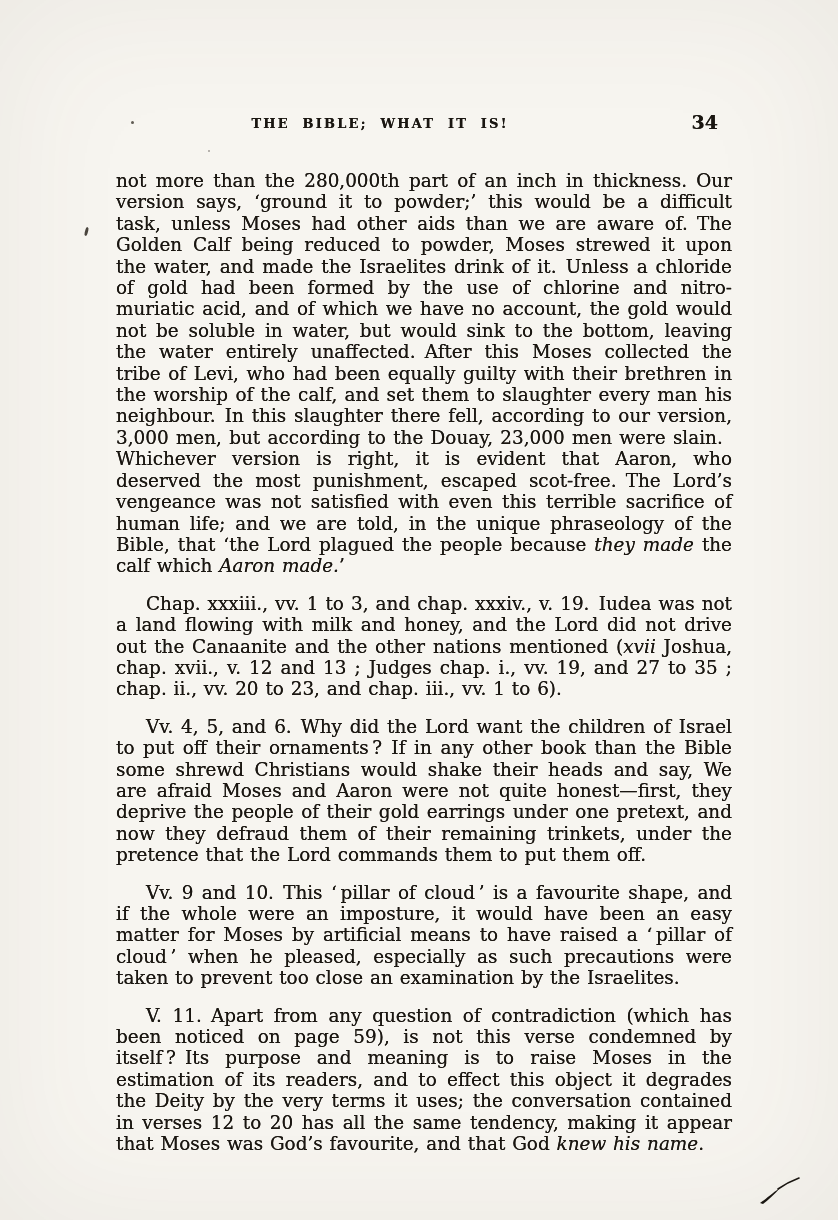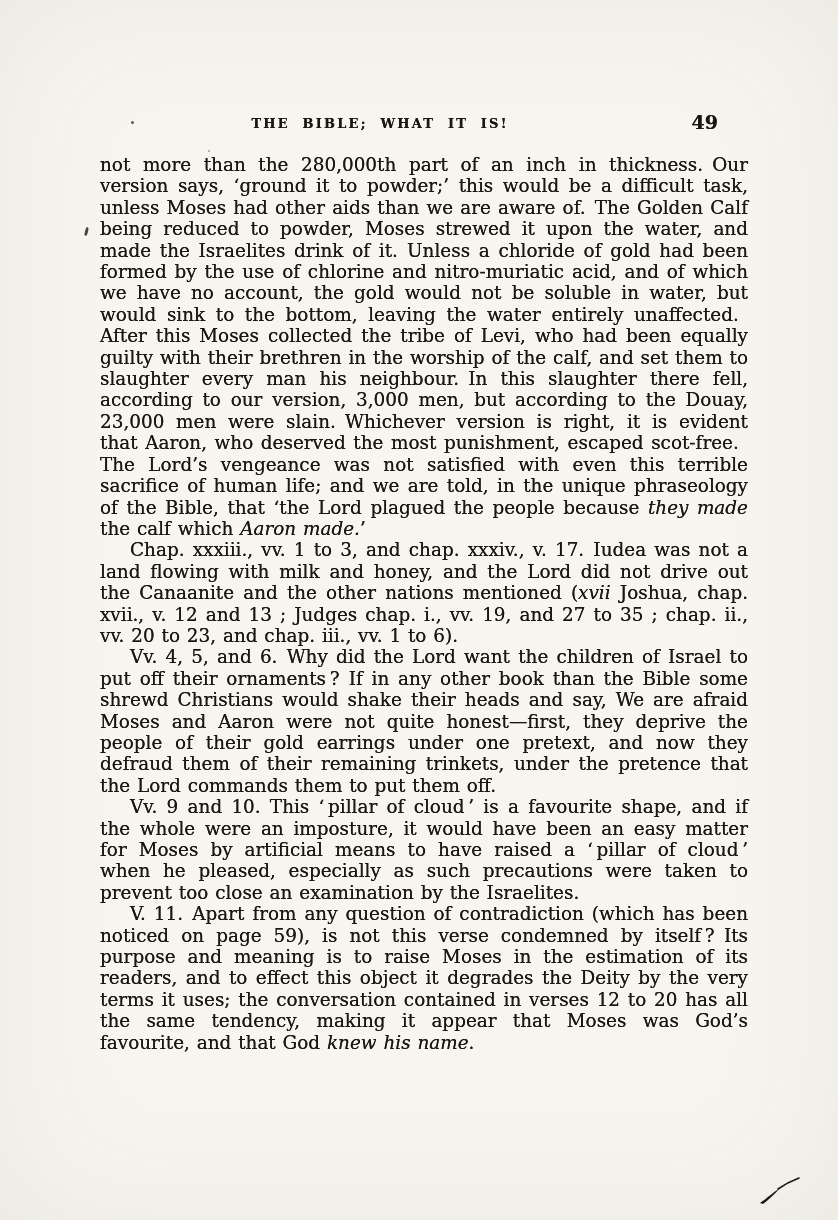--- a/index.html
+++ b/index.html
@@ -36,21 +36,21 @@
   }
   .body-text {
     position: absolute;
     top: 154px; left: 100px; width: 648px;
     text-align: justify;
     font-size: 18.4px;
     line-height: 21.4px;
     word-spacing: 1px;
     text-shadow: 0 0 0.55px rgba(26,22,17,0.9);
   }
-  .body-text p { margin: 0; padding: 0; }
+  .body-text p { margin: 16px; padding: 0; }
   .body-text p.ind { text-indent: 30px; }
   .it { font-style: italic; }
   .speck {
     position: absolute;
     background: #3a342c;
     border-radius: 50%;
   }
   .speck-dot-1 { top: 121px; left: 131px; width: 3px; height: 3px; opacity: .8; }
   .speck-dot-2 { top: 150px; left: 208px; width: 2px; height: 2px; opacity: .45; }
   .margin-tick {
@@ -68,25 +68,25 @@
     width: 44px; height: 30px;
   }
 </style>
 </head>
 <body>
 
 <div class="page">
 
   <div class="running-header">THE BIBLE; WHAT IT IS!</div>
 
-  <div class="page-number">49</div>
+  <div class="page-number">34</div>
 
   <div class="body-text">
     <p><span>not more than the 280,000th part of an inch in thickness. Our version says, ‘ground it to powder;’ this would be a difficult task, unless Moses had other aids than we are aware of. The Golden Calf being reduced to powder, Moses strewed it upon the water, and made the Israelites drink of it. Unless a chloride of gold had been formed by the use of chlorine and nitro-muriatic acid, and of which we have no account, the gold would not be soluble in water, but would sink to the bottom, leaving the water entirely unaffected. After this Moses collected the tribe of Levi, who had been equally guilty with their brethren in the worship of the calf, and set them to slaughter every man his neighbour. In this slaughter there fell, according to our version, 3,000 men, but according to the Douay, 23,000 men were slain. Whichever version is right, it is evident that Aaron, who deserved the most punishment, escaped scot-free. The Lord’s vengeance was not satisfied with even this terrible sacrifice of human life; and we are told, in the unique phraseology of the Bible, that ‘the Lord plagued the people because </span><span class="it">they made</span><span> the calf which </span><span class="it">Aaron made.</span><span>’</span></p>
-    <p class="ind"><span>Chap. xxxiii., vv. 1 to 3, and chap. xxxiv., v. 17. Iudea was not a land flowing with milk and honey, and the Lord did not drive out the Canaanite and the other nations mentioned (</span><span class="it">xvii</span><span> Joshua, chap. xvii., v. 12 and 13 ; Judges chap. i., vv. 19, and 27 to 35 ; chap. ii., vv. 20 to 23, and chap. iii., vv. 1 to 6).</span></p>
+    <p class="ind"><span>Chap. xxxiii., vv. 1 to 3, and chap. xxxiv., v. 19. Iudea was not a land flowing with milk and honey, and the Lord did not drive out the Canaanite and the other nations mentioned (</span><span class="it">xvii</span><span> Joshua, chap. xvii., v. 12 and 13 ; Judges chap. i., vv. 19, and 27 to 35 ; chap. ii., vv. 20 to 23, and chap. iii., vv. 1 to 6).</span></p>
     <p class="ind"><span>Vv. 4, 5, and 6. Why did the Lord want the children of Israel to put off their ornaments ? If in any other book than the Bible some shrewd Christians would shake their heads and say, We are afraid Moses and Aaron were not quite honest—first, they deprive the people of their gold earrings under one pretext, and now they defraud them of their remaining trinkets, under the pretence that the Lord commands them to put them off.</span></p>
     <p class="ind"><span>Vv. 9 and 10. This ‘ pillar of cloud ’ is a favourite shape, and if the whole were an imposture, it would have been an easy matter for Moses by artificial means to have raised a ‘ pillar of cloud ’ when he pleased, especially as such precautions were taken to prevent too close an examination by the Israelites.</span></p>
     <p class="ind"><span>V. 11. Apart from any question of contradiction (which has been noticed on page 59), is not this verse condemned by itself ? Its purpose and meaning is to raise Moses in the estimation of its readers, and to effect this object it degrades the Deity by the very terms it uses; the conversation contained in verses 12 to 20 has all the same tendency, making it appear that Moses was God’s favourite, and that God </span><span class="it">knew his name</span><span>.</span></p>
   </div>
 
   <span class="speck speck-dot-1"></span>
   <span class="speck speck-dot-2"></span>
   <span class="margin-tick"></span>
 
   <svg class="pen-mark" viewBox="0 0 44 30">

